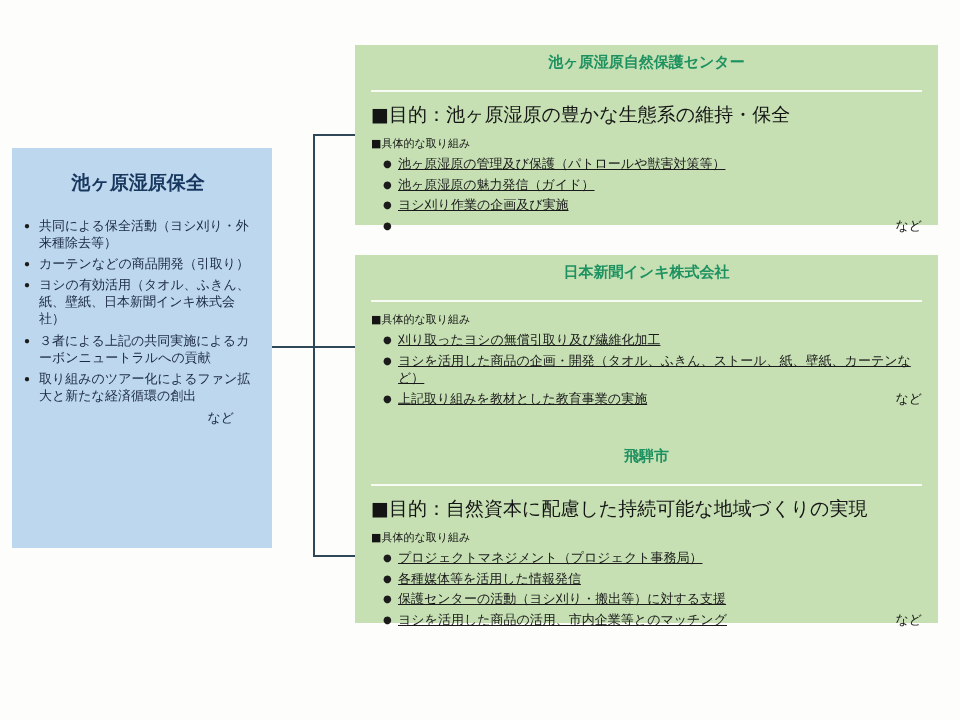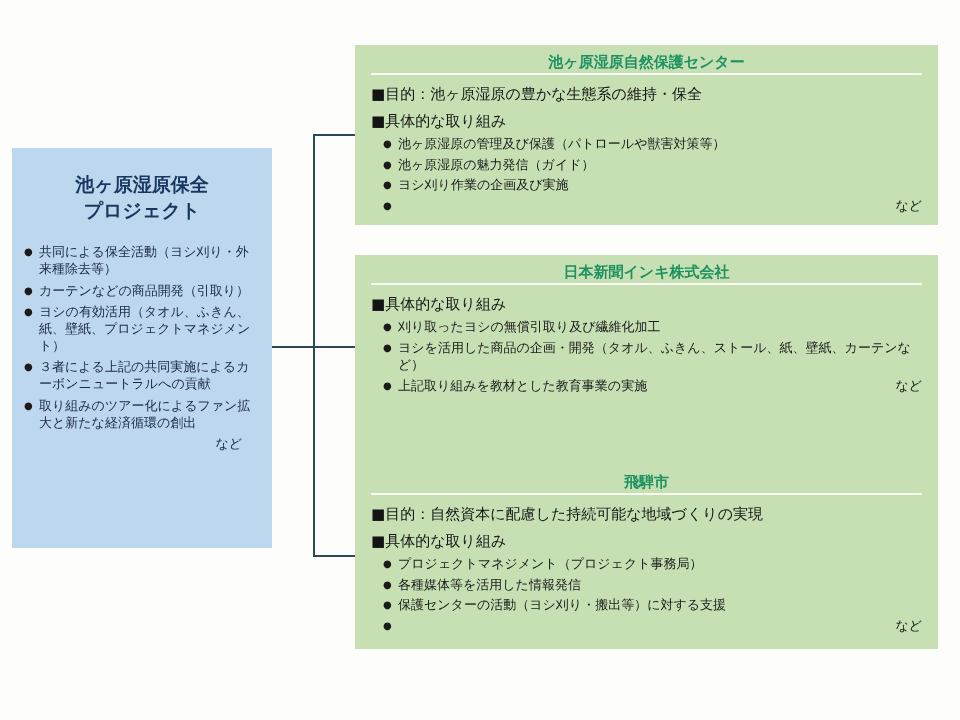--- a/index.html
+++ b/index.html
@@ -10,22 +10,23 @@
     color:#1a1a1a;
     position:relative;
     overflow:hidden;
   }
   .canvas { position:absolute; inset:0; }
 
   
   .project-box {
     position:absolute; left:12px; top:148px; width:260px; height:400px;
     background:#BDD7EE;
-    padding:24px 12px 10px 12px;
+    padding:24px 20px 10px 12px;
     color:#1b2a41;
+    font-family:Liberation Mono, monospace;
   }
   .project-title {
     text-align:center; font-weight:bold; font-size:19px; line-height:1.35;
     color:#17375E; margin-bottom:20px;
   }
   .bullet-list { list-style:none; font-size:13px; line-height:1.32; }
   .bullet-list li { display:flex; margin-bottom:4px; }
   .marker { flex:0 0 15px; width:15px; font-size:10px; padding-top:2px; color:#1b1b1b; }
   .project-etc { text-align:right; padding-right:18px; font-size:13px; margin-top:2px; }
 
@@ -38,61 +39,60 @@
   .c-bot    { left:313px; top:555px; width:43px; height:2px; }
 
   
   .partner-box {
     position:absolute; left:355px; width:583px;
     background:#C6E0B4;
     padding:8px 16px 10px 16px;
   }
   .p0 { top:45px;  height:180px; }
   .p1 { top:255px; height:210px; }
-  .p2 { top:465px; height:184px; }
+  .p2 { top:439px; height:184px; }
   .partner-title {
     text-align:center; font-weight:bold; font-size:15px; color:#1E9160;
-    padding-bottom:1px; margin-bottom:10px;
+    padding-bottom:18px; margin-bottom:10px;
     border-bottom:2px solid rgba(255,255,255,0.85);
   }
-  .purpose { font-size:15px; margin-bottom:8px; color:#141414; }
-  .init-label { font-size:15px; margin-bottom:4px; color:#141414; }
+  .purpose { font-size:19px; margin-bottom:8px; color:#141414; }
+  .init-label { font-size:11px; margin-bottom:4px; color:#141414; }
   .init-list { list-style:none; font-size:13px; line-height:1.35; }
   .init-list li { display:flex; margin-bottom:3px; padding-left:12px; }
-  .init-list .txt { flex:1 1 auto; }
+  .init-list .txt { flex:1 1 auto;text-decoration:underline; }
   .etc-inline { margin-left:auto; padding-left:14px; white-space:nowrap; flex:0 0 auto; }
 </style>
 </head>
 <body>
 
 <div class="canvas">
 
   <div class="connector c-left"></div>
   <div class="connector c-vert"></div>
   <div class="connector c-top"></div>
   <div class="connector c-mid"></div>
   <div class="connector c-bot"></div>
 
   <div class="project-box">
     <div class="project-title">
       <div>池ヶ原湿原保全</div>
-      <div>プロジェクト</div>
     </div>
     <ul class="bullet-list">
       <li>
         <span class="marker">●</span>
         <span class="txt">共同による保全活動（ヨシ刈り・外来種除去等）</span>
       </li>
       <li>
         <span class="marker">●</span>
         <span class="txt">カーテンなどの商品開発（引取り）</span>
       </li>
       <li>
         <span class="marker">●</span>
-        <span class="txt">ヨシの有効活用（タオル、ふきん、紙、壁紙、プロジェクトマネジメント）</span>
+        <span class="txt">ヨシの有効活用（タオル、ふきん、紙、壁紙、日本新聞インキ株式会社）</span>
       </li>
       <li>
         <span class="marker">●</span>
         <span class="txt">３者による上記の共同実施によるカーボンニュートラルへの貢献</span>
       </li>
       <li>
         <span class="marker">●</span>
         <span class="txt">取り組みのツアー化によるファン拡大と新たな経済循環の創出</span>
       </li>
     </ul>
@@ -155,18 +155,19 @@
       <li>
         <span class="marker">●</span>
         <span class="txt">各種媒体等を活用した情報発信</span>
       </li>
       <li>
         <span class="marker">●</span>
         <span class="txt">保護センターの活動（ヨシ刈り・搬出等）に対する支援</span>
       </li>
       <li>
         <span class="marker">●</span>
+        <span class="txt">ヨシを活用した商品の活用、市内企業等とのマッチング</span>
         <span class="etc-inline">など</span>
       </li>
     </ul>
   </div>
 
 </div>
 
 </body></html>

